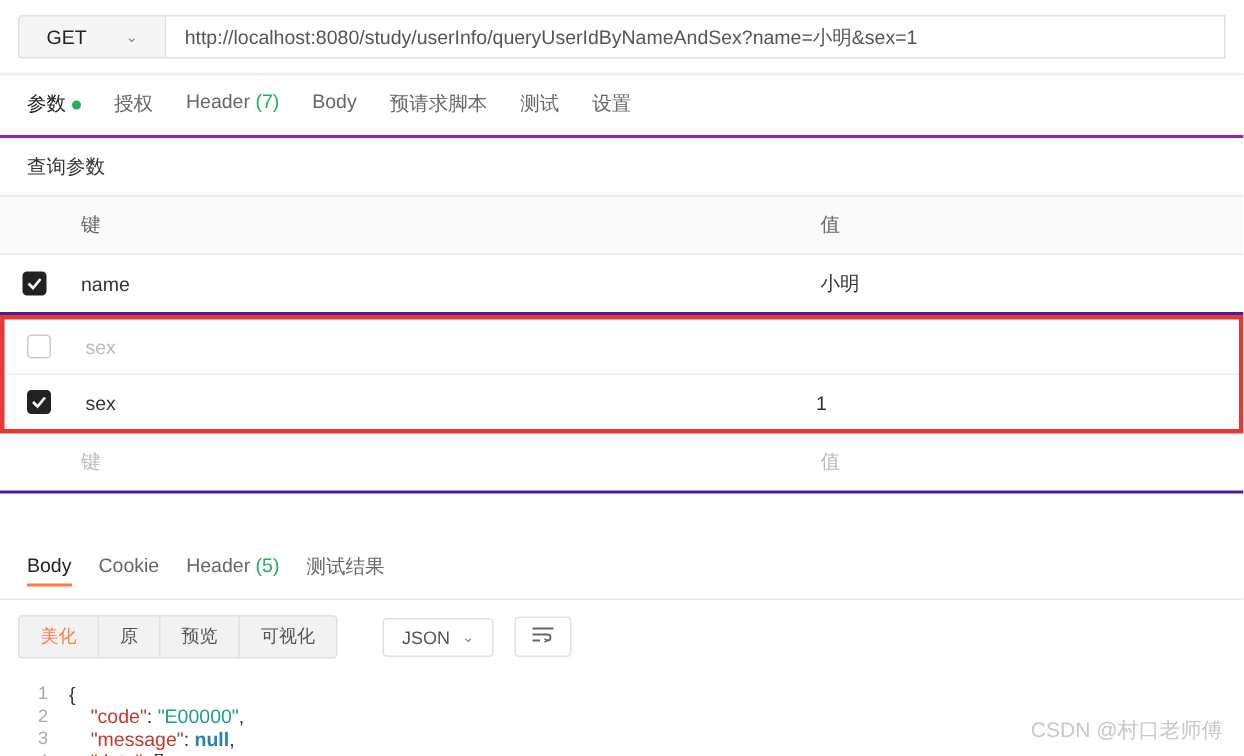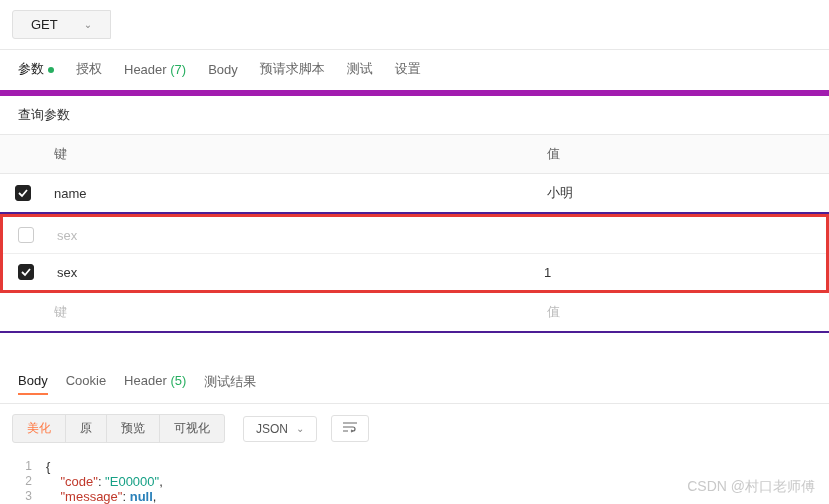--- a/index.html
+++ b/index.html
@@ -4,21 +4,21 @@
   <style>
     * { margin: 0; padding: 0; box-sizing: border-box; font-family: -apple-system, BlinkMacSystemFont, "Segoe UI", Helvetica, Arial, sans-serif; }
     body { background: #fff; color: #333; font-size: 13px; width: 829px; }
     
     .url-bar { display: flex; padding: 10px 12px; border-bottom: 1px solid #e8e8e8; gap: 0; }
     .method-select { display: flex; align-items: center; background: #f5f5f5; padding: 6px 18px; border-radius: 3px 0 0 3px; border: 1px solid #e0e0e0; cursor: pointer; }
     .method-text { font-weight: 400; font-size: 13px; color: #222; }
     .chevron { margin-left: 26px; color: #888; font-size: 10px; }
     .url-input { flex: 1; border: 1px solid #e0e0e0; border-left: none; padding: 6px 12px; font-size: 13px; color: #555; background: #fff; }
     
-    .tabs { display: flex; gap: 22px; padding: 10px 18px 6px 18px; border-bottom: 6px solid #a21caf; align-items: center; }
+    .tabs { display: flex; gap: 22px; padding: 10px 18px 6px 18px; border-bottom: 2px solid #a21caf; }
     .tab { font-size: 13px; color: #666; cursor: pointer; padding-bottom: 6px; position: relative; }
     .tab.active { color: #222; font-weight: 500; }
     .tab.active .dot { display: inline-block; width: 6px; height: 6px; background: #27ae60; border-radius: 50%; margin-left: 4px; vertical-align: middle; }
     .tab .count { color: #27ae60; }
     
     .section-label { padding: 10px 18px; font-size: 13px; color: #333; }
     
     .params-table { width: 100%; }
     .params-header { display: flex; border-top: 1px solid #e8e8e8; border-bottom: 1px solid #e8e8e8; background: #fafafa; }
     .params-row { display: flex; border-bottom: 2px solid #4c1d95; align-items: center; }
@@ -41,21 +41,21 @@
     .response-tabs { display: flex; gap: 18px; padding: 10px 18px 8px; border-bottom: 1px solid #e8e8e8; }
     .rtab { font-size: 13px; color: #666; cursor: pointer; padding-bottom: 4px; }
     .rtab.active { color: #222; border-bottom: 2px solid #ff7a45; }
     .rtab .count { color: #27ae60; }
     
     .body-controls { display: flex; align-items: center; gap: 0; padding: 10px 12px; }
     .btn-group { display: flex; background: #f2f2f2; border: 1px solid #e0e0e0; border-radius: 3px; }
     .btn { padding: 5px 14px; font-size: 12px; color: #555; cursor: pointer; border-right: 1px solid #e0e0e0; }
     .btn:last-child { border-right: none; }
     .btn.active { color: #ff7a45; }
-    .format-select { display: flex; align-items: center; gap: 8px; margin-left: 18px; border: 1px solid #e0e0e0; border-radius: 3px; padding: 5px 12px; font-size: 12px; color: #555; cursor: pointer; }
+    .format-select { display: flex; align-items: center; gap: 8px; margin-left: 30px; border: 1px solid #e0e0e0; border-radius: 3px; padding: 5px 12px; font-size: 12px; color: #555; cursor: pointer; }
     .wrap-btn { margin-left: 14px; border: 1px solid #e0e0e0; border-radius: 3px; padding: 5px 10px; cursor: pointer; }
     
     .code-area { padding: 6px 18px 14px; font-family: Consolas, Monaco, monospace; font-size: 13px; }
     .code-line { display: flex; }
     .line-num { width: 28px; color: #aaa; text-align: right; padding-right: 14px; font-size: 12px; user-select: none; }
     .line-content { white-space: pre; }
     .brace { color: #333; }
     .key-str { color: #c0392b; }
     .str-val { color: #16a085; }
     .null-val { color: #2980b9; font-weight: bold; }
@@ -66,20 +66,21 @@
     .disabled-text { color: #bbb; }
   </style>
 </head>
 <body>
 
 <div class="url-bar">
   <div class="method-select">
     <span class="method-text">GET</span>
     <span class="chevron">⌄</span>
   </div>
+  <input class="url-input" value="http://localhost:8080/study/userInfo/queryUserIdByNameAndSex?name=小明&amp;sex=1" style="">
 </div>
 
 <div class="tabs">
   <div class="tab active">
     <span>参数</span><span class="dot"></span>
   </div>
   <div class="tab">授权</div>
   <div class="tab">
     <span>Header</span> <span class="count">(7)</span>
   </div>

